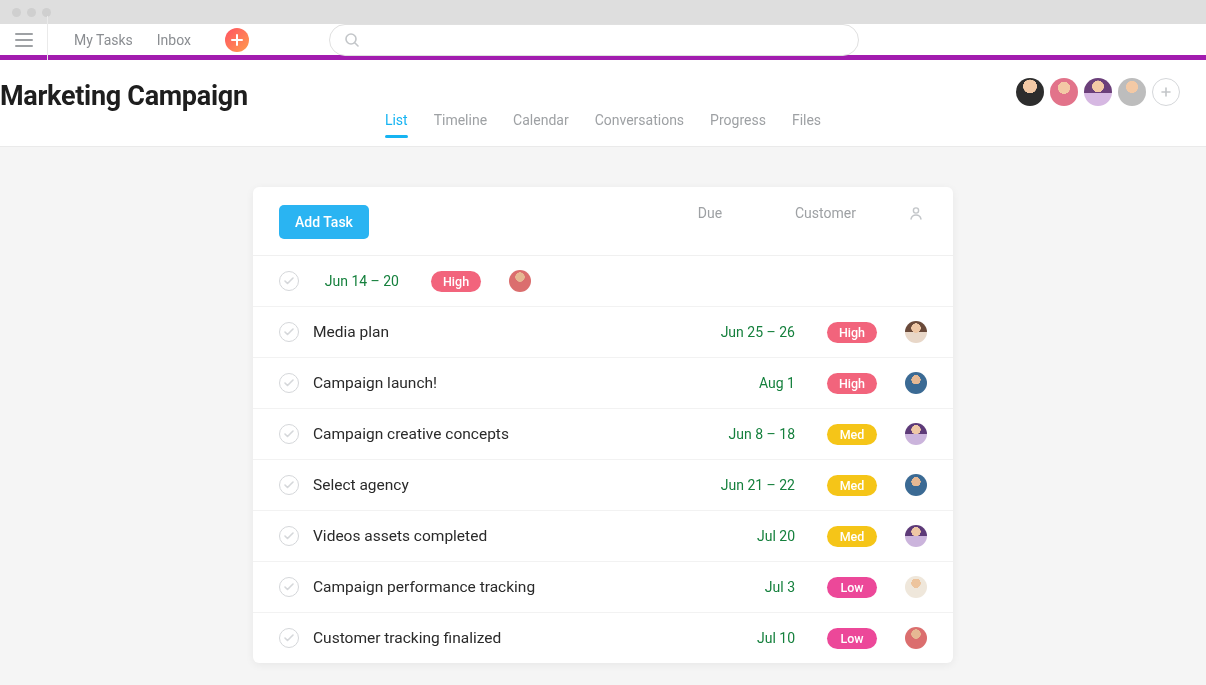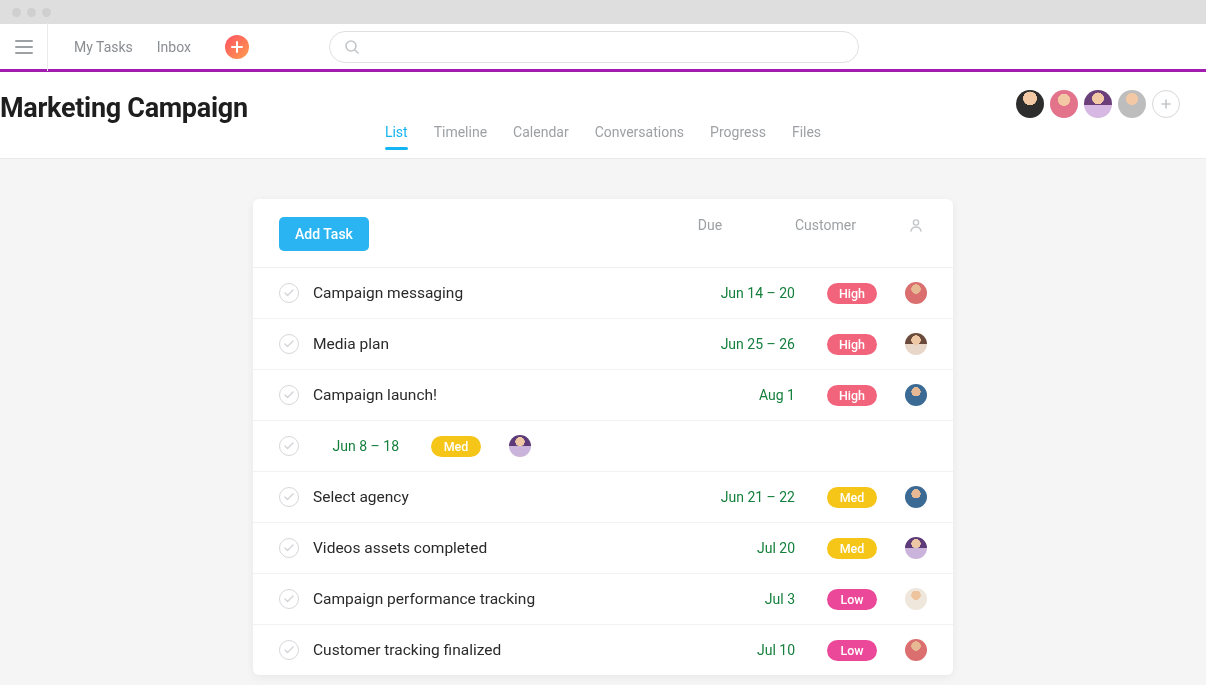--- a/index.html
+++ b/index.html
@@ -1,21 +1,21 @@
 <!DOCTYPE html>
 <html><head>
 <meta charset="utf-8">
 <style>
 * { margin: 0; padding: 0; box-sizing: border-box; font-family: -apple-system, BlinkMacSystemFont, "Segoe UI", Roboto, Helvetica, Arial, sans-serif; }
 body { background: #f5f5f5; width: 1206px; height: 685px; overflow: hidden; }
 
 .browser-chrome { height: 24px; background: #dedede; display: flex; align-items: center; padding-left: 12px; gap: 6px; }
 .traffic-dot { width: 9px; height: 9px; border-radius: 50%; background: #cfcfcf; }
 
-.topbar { height: 48px; background: #fff; border-bottom: 3px solid #a21caf; display: flex; align-items: center; }
+.topbar { height: 36px; background: #fff; border-bottom: 5px solid #a21caf; display: flex; align-items: center; }
 .hamburger-wrap { width: 48px; height: 48px; display: flex; align-items: center; justify-content: center; border-right: 1px solid #eaeaea; }
 .hamburger-icon { width: 18px; height: 14px; display: flex; flex-direction: column; justify-content: space-between; }
 .hamburger-icon span { display: block; height: 2px; background: #9ea1a4; border-radius: 1px; }
 
 .nav-links { display: flex; align-items: center; gap: 24px; margin-left: 26px; }
 .nav-link { color: #8a8d91; font-size: 14px; cursor: pointer; }
 
 .omni-add { width: 24px; height: 24px; border-radius: 50%; background: linear-gradient(135deg,#ff5263,#ff9d4d); display:flex; align-items:center; justify-content:center; color:#fff; margin-left: 34px; }
 .omni-add svg { display:block; }
 
@@ -144,21 +144,20 @@
         </span>
       </div>
     </div>
     <div id="task-rows">
         <div class="task-row">
           <span class="check-circle">
             <svg width="10" height="8" viewBox="0 0 10 8" fill="none">
               <path d="M1 4l2.5 2.5L9 1" stroke="currentColor" stroke-width="1.6" stroke-linecap="round" stroke-linejoin="round"></path>
             </svg>
           </span>
-          <span class="task-name">Campaign messaging</span>
           <span class="task-due">Jun 14 – 20</span>
           <span class="prio-pill prio-High">High</span>
           <span class="avatar small task-assignee av-5"></span>
         </div>
         <div class="task-row">
           <span class="check-circle">
             <svg width="10" height="8" viewBox="0 0 10 8" fill="none">
               <path d="M1 4l2.5 2.5L9 1" stroke="currentColor" stroke-width="1.6" stroke-linecap="round" stroke-linejoin="round"></path>
             </svg>
           </span>
@@ -177,20 +176,21 @@
           <span class="task-due">Aug 1</span>
           <span class="prio-pill prio-High">High</span>
           <span class="avatar small task-assignee av-7"></span>
         </div>
         <div class="task-row">
           <span class="check-circle">
             <svg width="10" height="8" viewBox="0 0 10 8" fill="none">
               <path d="M1 4l2.5 2.5L9 1" stroke="currentColor" stroke-width="1.6" stroke-linecap="round" stroke-linejoin="round"></path>
             </svg>
           </span>
+          <span class="task-name">Campaign creative concepts</span>
           <span class="task-due">Jun 8 – 18</span>
           <span class="prio-pill prio-Med">Med</span>
           <span class="avatar small task-assignee av-8"></span>
         </div>
         <div class="task-row">
           <span class="check-circle">
             <svg width="10" height="8" viewBox="0 0 10 8" fill="none">
               <path d="M1 4l2.5 2.5L9 1" stroke="currentColor" stroke-width="1.6" stroke-linecap="round" stroke-linejoin="round"></path>
             </svg>
           </span>

